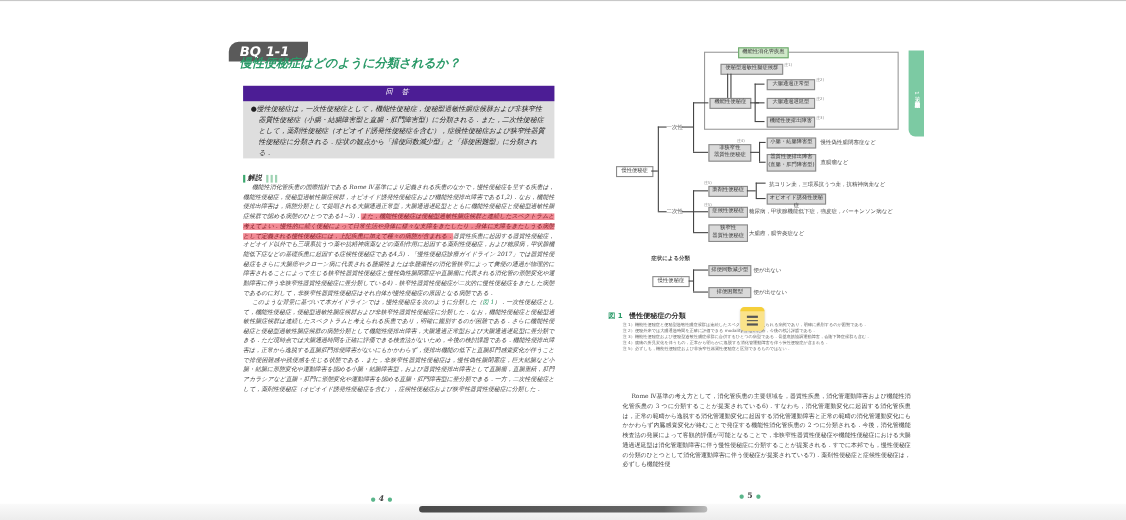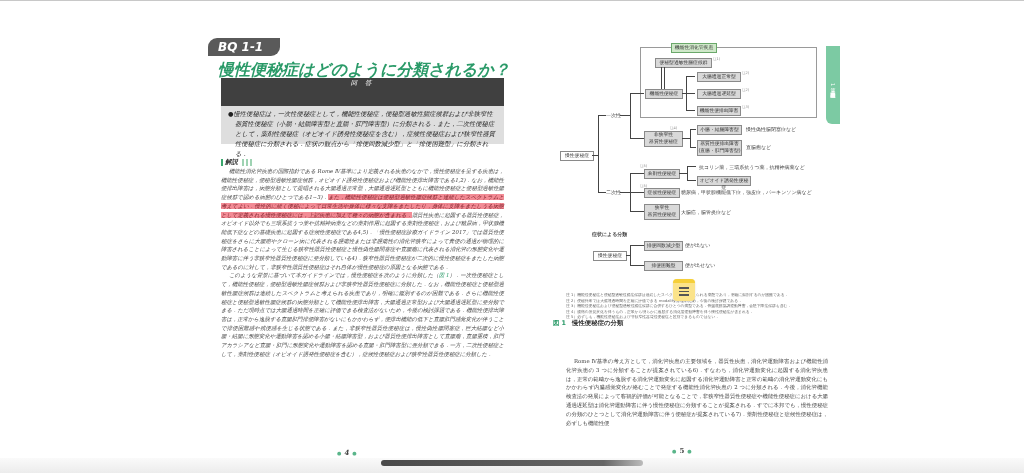--- a/index.html
+++ b/index.html
@@ -3,44 +3,44 @@
 <meta charset="utf-8">
 <style>
   html,body{margin:0;padding:0;}
   body{width:1024px;height:473px;background:#ffffff;position:relative;overflow:hidden;font-family:"DejaVu Sans","Liberation Sans",sans-serif;color:#333;}
   .topline{position:absolute;left:0;top:0;width:1024px;height:1px;background:#c8c8c8;}
   .page{position:absolute;top:2px;height:460px;background:#fff;font-style:italic;}
   .page-left{left:196px;width:320px;}
   .page-right{left:530px;width:310px;}
   
   .bq-badge{position:absolute;left:12px;top:36px;width:62px;height:18px;background:#5a5a5a;border-radius:9px 0 9px 0;color:#fff;font-weight:bold;font-size:12px;line-height:18px;padding-left:10px;font-family:"DejaVu Sans",sans-serif;}
-  .bq-title{position:absolute;left:22px;top:58px;font-size:16px;color:#2a9a68;font-weight:bold;}
+  .bq-title{position:absolute;left:22px;top:48px;font-size:11px;color:#2a9a68;font-weight:bold;}
   .answer-box{position:absolute;left:25px;top:76px;width:283px;height:66px;background:#dedede;}
-  .answer-head{height:28px;background:#404040;color:#fff;font-size:6.5px;text-align:center;line-height:11px;letter-spacing:3px;}
+  .answer-head{height:14px;background:#4c1d95;color:#fff;font-size:6.5px;text-align:center;line-height:11px;letter-spacing:3px;}
   .answer-text{padding:3px 6px 0 14px;font-size:6.3px;line-height:10px;color:#222;text-indent:-7px;}
   .kaisetsu{position:absolute;left:25px;top:156px;font-size:6.5px;font-weight:bold;color:#333;}
   .kaisetsu .bar{display:inline-block;width:2px;height:7px;background:#3aa76d;margin-right:2px;vertical-align:middle;}
   .kaisetsu .bars{display:inline-block;margin-left:4px;}
   .kaisetsu .bars i{display:inline-block;width:2px;height:7px;background:#9fd3b3;margin-right:2px;vertical-align:middle;}
   .body-text{position:absolute;left:25px;width:283px;font-family:"DejaVu Serif",serif;font-size:5.4px;line-height:8.7px;color:#444;text-align:justify;}
   .body-text p{margin:0;text-indent:8px;}
   .hl{background:#f28b95;color:#7a1c25;}
   .fig-ref{color:#2a9a68;}
   .page-num{position:absolute;font-family:"DejaVu Serif",serif;font-size:7px;font-weight:bold;color:#444;}
   .page-num .dot{color:#5ab58a;font-size:5px;margin:0 3px;}
   
   .dg{position:absolute;font-size:5px;color:#444;}
   .dbox{position:absolute;background:#d9d9d9;border:1px solid #8a8a8a;font-size:4.8px;color:#333;text-align:center;line-height:7px;}
   .dbox.white{background:#fff;}
   .greenframe{position:absolute;border:1px solid #9a9a9a;}
   .greenlabel{position:absolute;background:#cfe8c9;border:1px solid #6aa86a;font-size:4.8px;text-align:center;line-height:8px;color:#333;}
   .ln{position:absolute;background:#444;}
   .note-sup{position:absolute;font-size:3.5px;color:#888;}
   .side-tab{position:absolute;left:826px;top:46px;width:14px;height:78px;background:#7ccaa3;border-radius:0 0 0 6px;color:#fff;font-size:5px;writing-mode:vertical-rl;text-align:center;line-height:14px;}
-  .fig-caption{position:absolute;left:553px;top:283px;font-size:6.4px;color:#333;font-weight:bold;margin-top:36px;}
+  .fig-caption{position:absolute;left:553px;top:283px;font-size:6.4px;color:#333;font-weight:bold;}
   .fig-caption .fignum{color:#2a9a68;margin-right:6px;}
   .fig-notes{position:absolute;left:566px;top:292px;width:262px;font-size:3.8px;line-height:5.6px;color:#666;}
   .fig-notes div{white-space:nowrap;overflow:hidden;}
   .right-body{position:absolute;left:566px;top:357px;width:262px;font-family:"DejaVu Serif",serif;font-size:5.4px;line-height:8.8px;color:#444;text-align:justify;}
   .right-body p{margin:0;text-indent:8px;}
   .note-widget{position:absolute;left:673px;top:279px;width:22px;height:22px;background:#fbe38a;border-radius:4px;box-shadow:0 1px 2px rgba(0,0,0,.15);}
   .note-widget .topband{height:4px;background:#f5cf3a;border-radius:4px 4px 0 0;}
   .note-widget .lines{position:absolute;left:6px;top:8px;width:10px;}
   .note-widget .lines i{display:block;height:1.5px;background:#555;margin-bottom:2px;}
   .scrollbar-area{position:absolute;left:0;top:458px;width:1024px;height:15px;background:linear-gradient(#fafafa,#ececec);}

